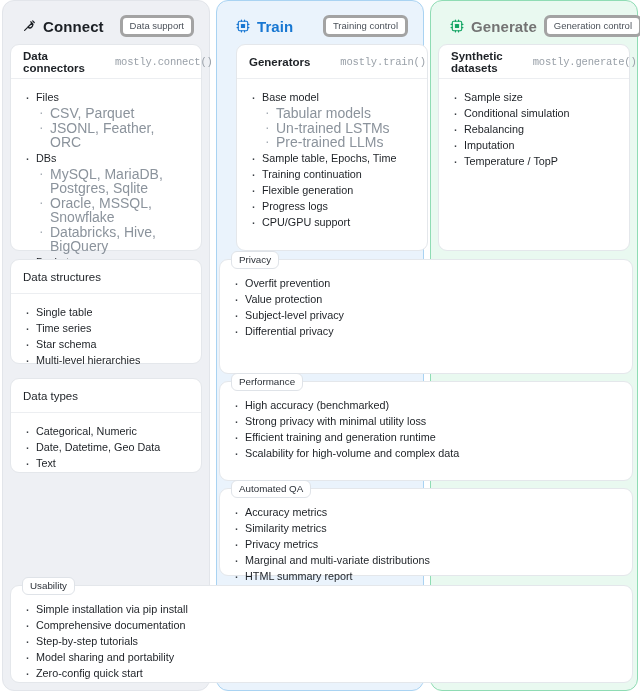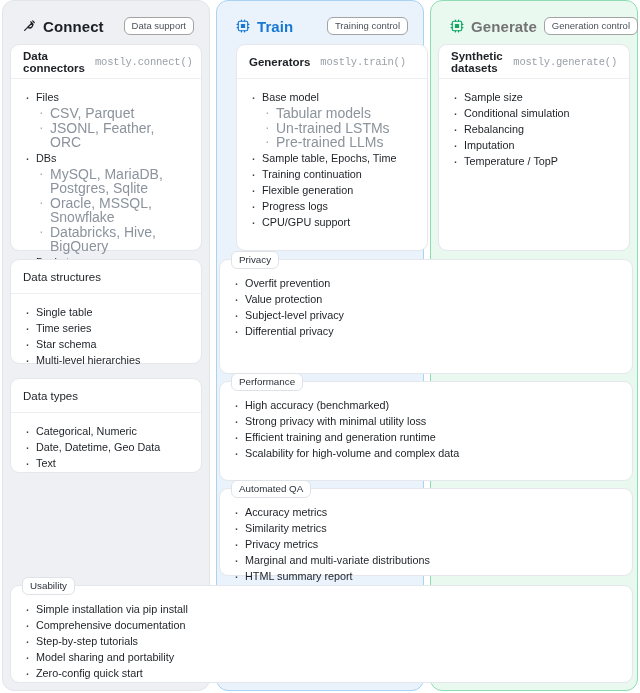--- a/index.html
+++ b/index.html
@@ -35,46 +35,46 @@
   .head-generate { left: 440px; width: 192px; }
   .head-connect  .ttl { color: #1b1f24; }
   .head-train    .ttl { color: #1877d2; }
   .head-generate .ttl { color: #737373; }
 
   .lane-icon { width: 14px; height: 14px; display: block; flex: 0 0 14px; }
 
   .pill {
     margin-left: auto;
     background: #ffffff;
-    border: 1px solid #a3a3a3;
+    border: 3px solid #a3a3a3;
     border-radius: 6px;
     padding: 3px 7px;
     font-size: 9.5px;
     color: #4b5159;
     white-space: nowrap;
     line-height: 1.1;
   }
 
   
   .card {
     position: absolute;
     background: #ffffff;
     border: 1px solid #e4e7eb;
     border-radius: 9px;
   }
   .card-title {
-    height: 34px; display: flex; align-items: center; gap: 10px;
+    height: 34px; display: flex; align-items: center; gap: 24px;
     padding: 0 12px;
     border-bottom: 1px solid #eceef1;
     font-size: 11.5px; color: #1d2126;
   }
   .card-title .strong { font-weight: bold; }
   .card-title .mono {
     font-family: "Liberation Mono", monospace;
-    font-size: 10.5px; color: #9aa1a9; letter-spacing: -.2px;
+    font-size: 10.5px; color: #9aa1a9; letter-spacing: -.2px; margin-left: 6px;
   }
   .card-body { padding: 11px 12px 10px 12px; }
 
   
   ul.lvl1 { list-style: none; }
   ul.lvl1 > li.item {
     position: relative;
     padding-left: 13px;
     font-size: 10.8px;
     line-height: 15px;

